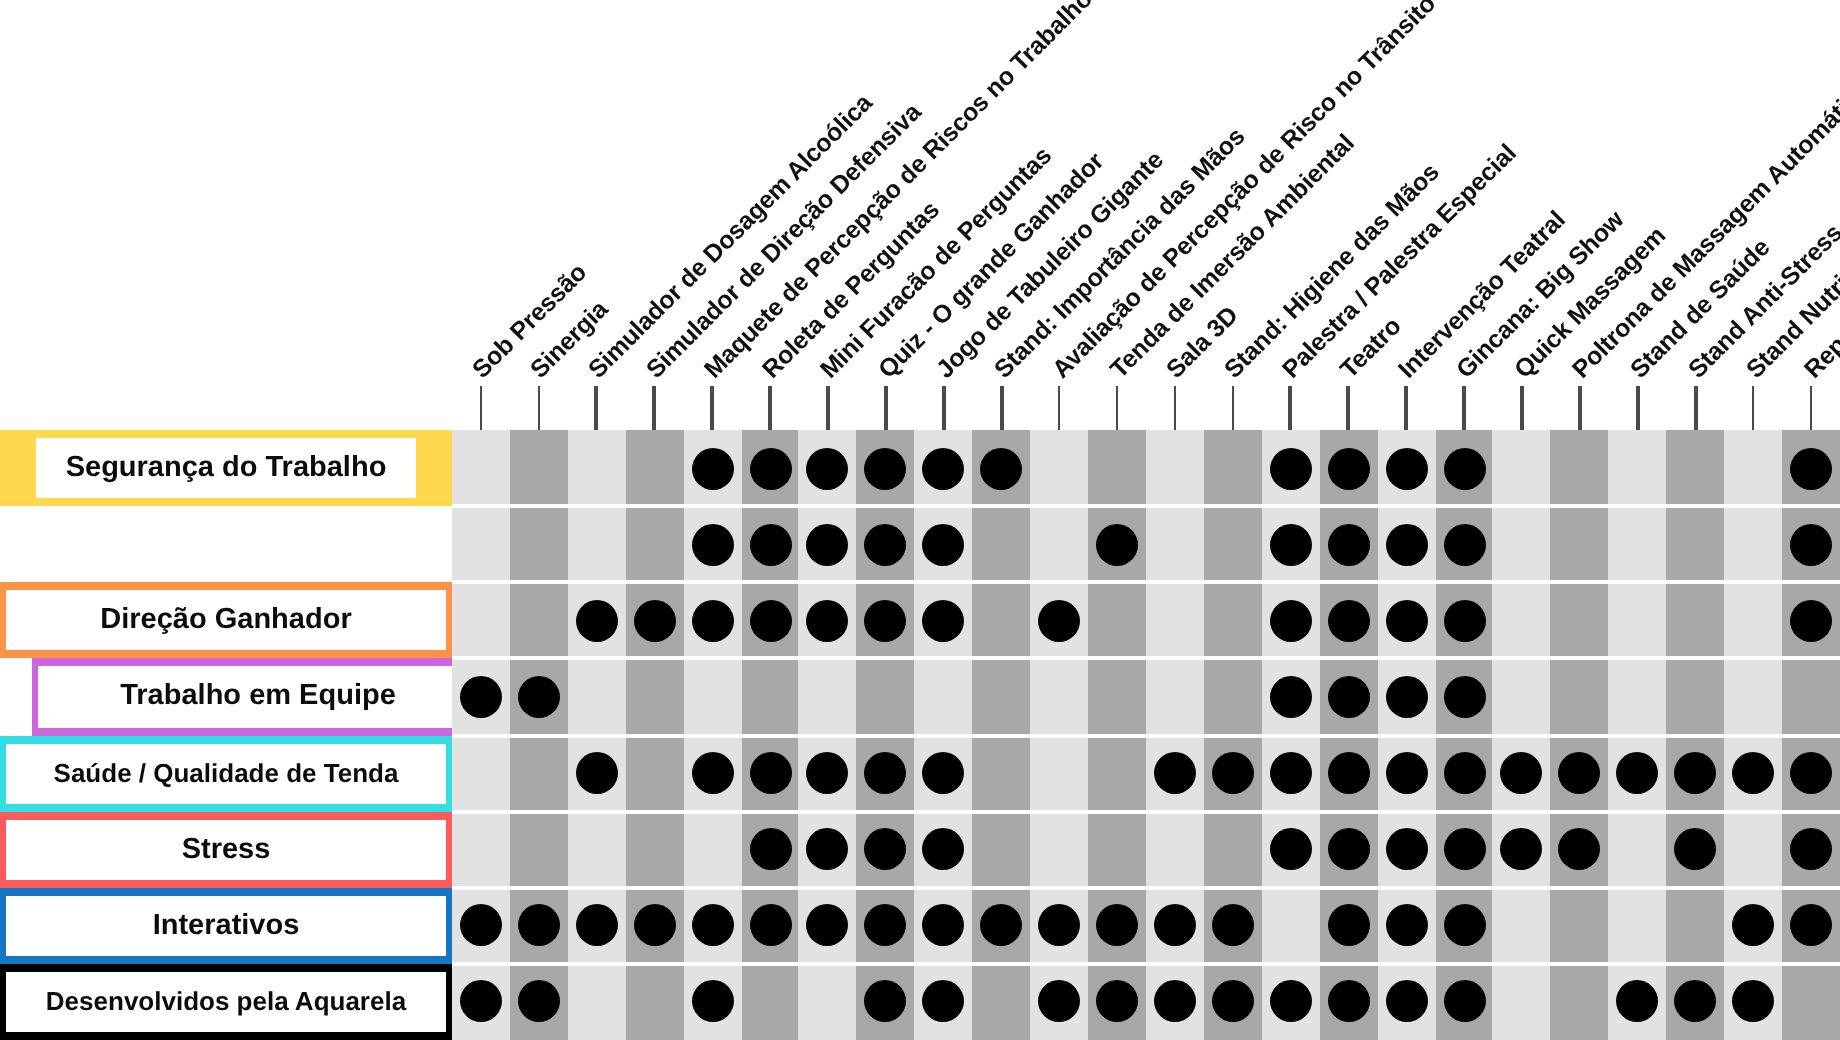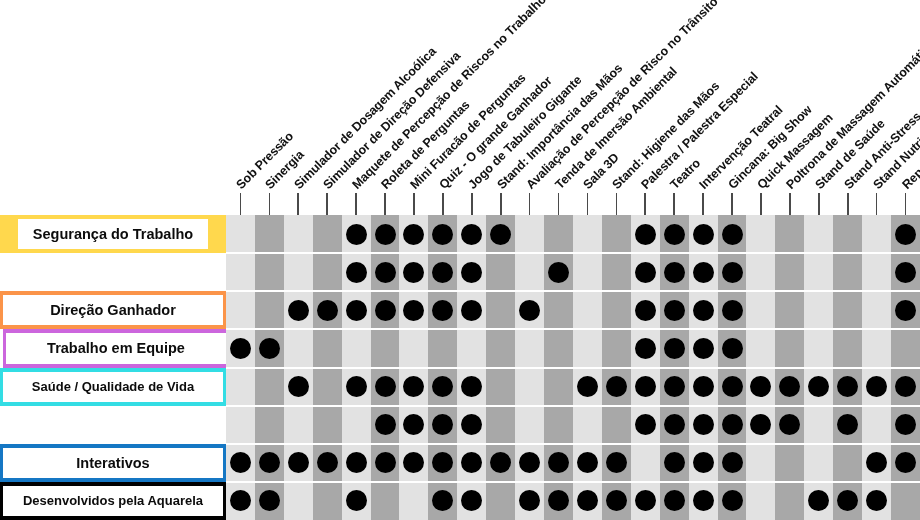--- a/index.html
+++ b/index.html
@@ -143,25 +143,28 @@
       <div class="col-head" title="Repentistas" style="left: 908.542px; bottom: 24px;">Repentistas</div>
     </div>
 
   <div id="row-labels">
       <div style="position: absolute; left: 0px; top: 0px; width: 226px; height: 38.125px; background: rgb(255, 216, 77); padding: 4px 18px;">
         <div class="row-label" style="position: relative; width: 100%; height: 100%;">Segurança do Trabalho</div>
       </div>
       <div style="position: absolute; left: 0px; top: 76.25px; width: 226px; height: 38.125px; background: rgb(251, 148, 73); padding: 4px 3px;">
         <div class="row-label" style="position: relative; width: 100%; height: 100%;">Direção Ganhador</div>
       </div>
-      <div style="position: absolute; left: 3px; top: 114.375px; width: 226px; height: 38.125px; background: rgb(204, 102, 221); padding: 4px 3px;">
+      <div style="position: absolute; left: 16px; top: 114.375px; width: 226px; height: 38.125px; background: rgb(204, 102, 221); padding: 4px 3px;">
         <div class="row-label" style="position: relative; width: 100%; height: 100%;">Trabalho em Equipe</div>
       </div>
       <div style="position: absolute; left: 0px; top: 152.5px; width: 226px; height: 38.125px; background: rgb(51, 221, 228); padding: 4px 3px;">
-        <div class="row-label small" style="position: relative; width: 100%; height: 100%;">Saúde / Qualidade de Vida</div>
+        <div class="row-label small" style="position: relative; width: 100%; height: 100%;">Saúde / Qualidade de Tenda</div>
+      </div>
+      <div style="position: absolute; left: 0px; top: 190.625px; width: 226px; height: 38.125px; background: rgb(251, 91, 91); padding: 4px 3px;">
+        <div class="row-label" style="position: relative; width: 100%; height: 100%;">Stress</div>
       </div>
       <div style="position: absolute; left: 0px; top: 266.875px; width: 226px; height: 38.125px; background: rgb(0, 0, 0); padding: 4px 3px;">
         <div class="row-label small" style="position: relative; width: 100%; height: 100%;">Desenvolvidos pela Aquarela</div>
       </div>
       <div style="position: absolute; left: 0px; top: 228.75px; width: 226px; height: 38.125px; background: rgb(21, 119, 196); padding: 4px 3px;">
         <div class="row-label" style="position: relative; width: 100%; height: 100%;">Interativos</div>
       </div>
     </div>
 
   <div id="grid">

